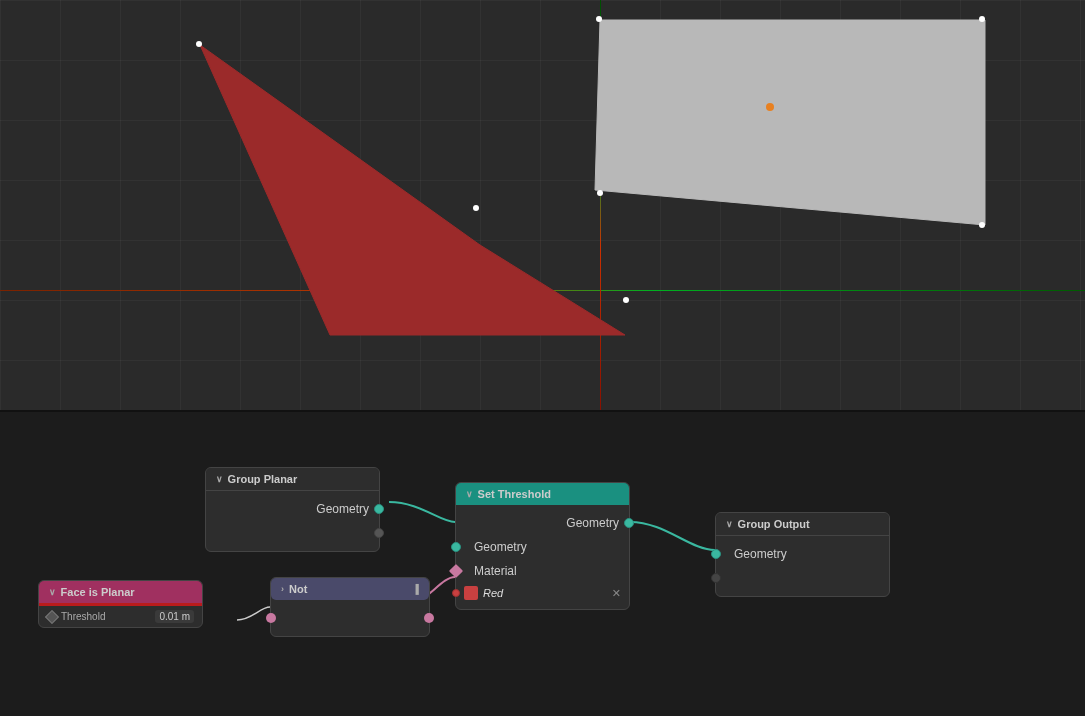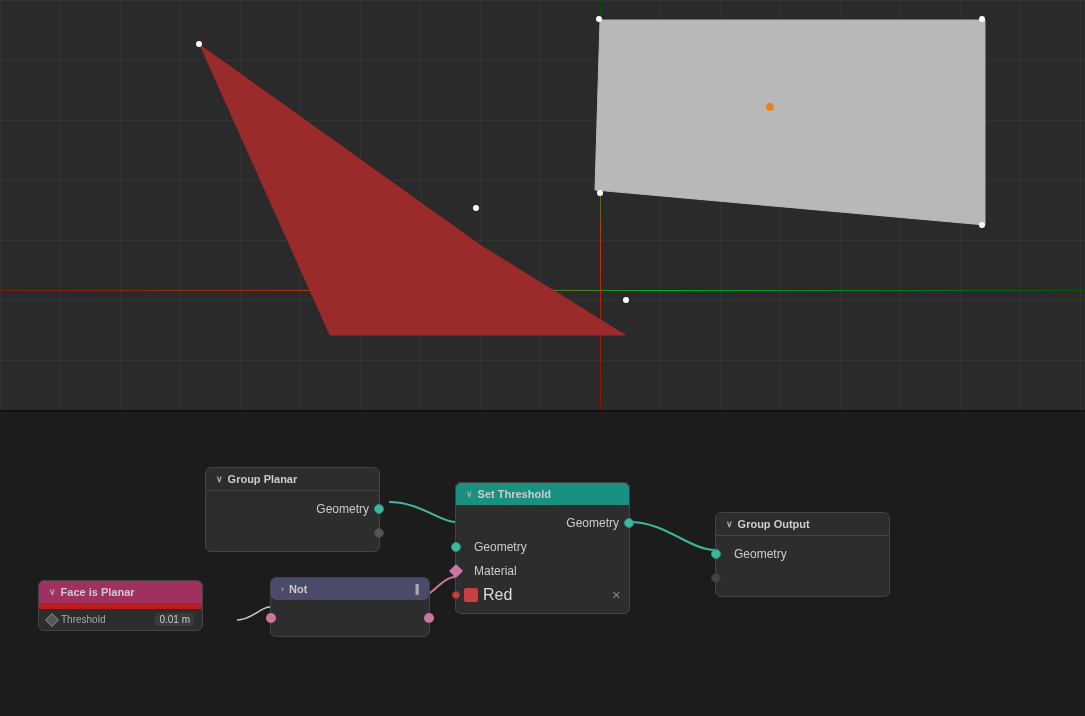--- a/index.html
+++ b/index.html
@@ -196,21 +196,21 @@
       width: 165px;
     }
     .node-face-planar .node-header {
       background: #a03060;
     }
     .node-face-planar .node-footer {
       padding: 4px 8px;
       display: flex;
       align-items: center;
       gap: 4px;
-      border-top: 6px solid #b91c1c;
+      border-top: 3px solid #b91c1c;
     }
     .threshold-diamond {
       width: 10px;
       height: 10px;
       background: #555;
       transform: rotate(45deg);
       border: 1px solid #777;
       flex-shrink: 0;
     }
     .threshold-label {
@@ -262,23 +262,24 @@
       position: relative;
     }
     .mat-icon {
       width: 14px;
       height: 14px;
       background: #c84040;
       border-radius: 2px;
       flex-shrink: 0;
     }
     .mat-name {
-      font-size: 16px;
+      font-size: 11px;
       color: #ddd;
       flex: 1;
+      font-style: italic;
     }
     .mat-x {
       font-size: 11px;
       color: #888;
       cursor: pointer;
     }
     .mat-dot {
       width: 8px;
       height: 8px;
       background: #c84040;

